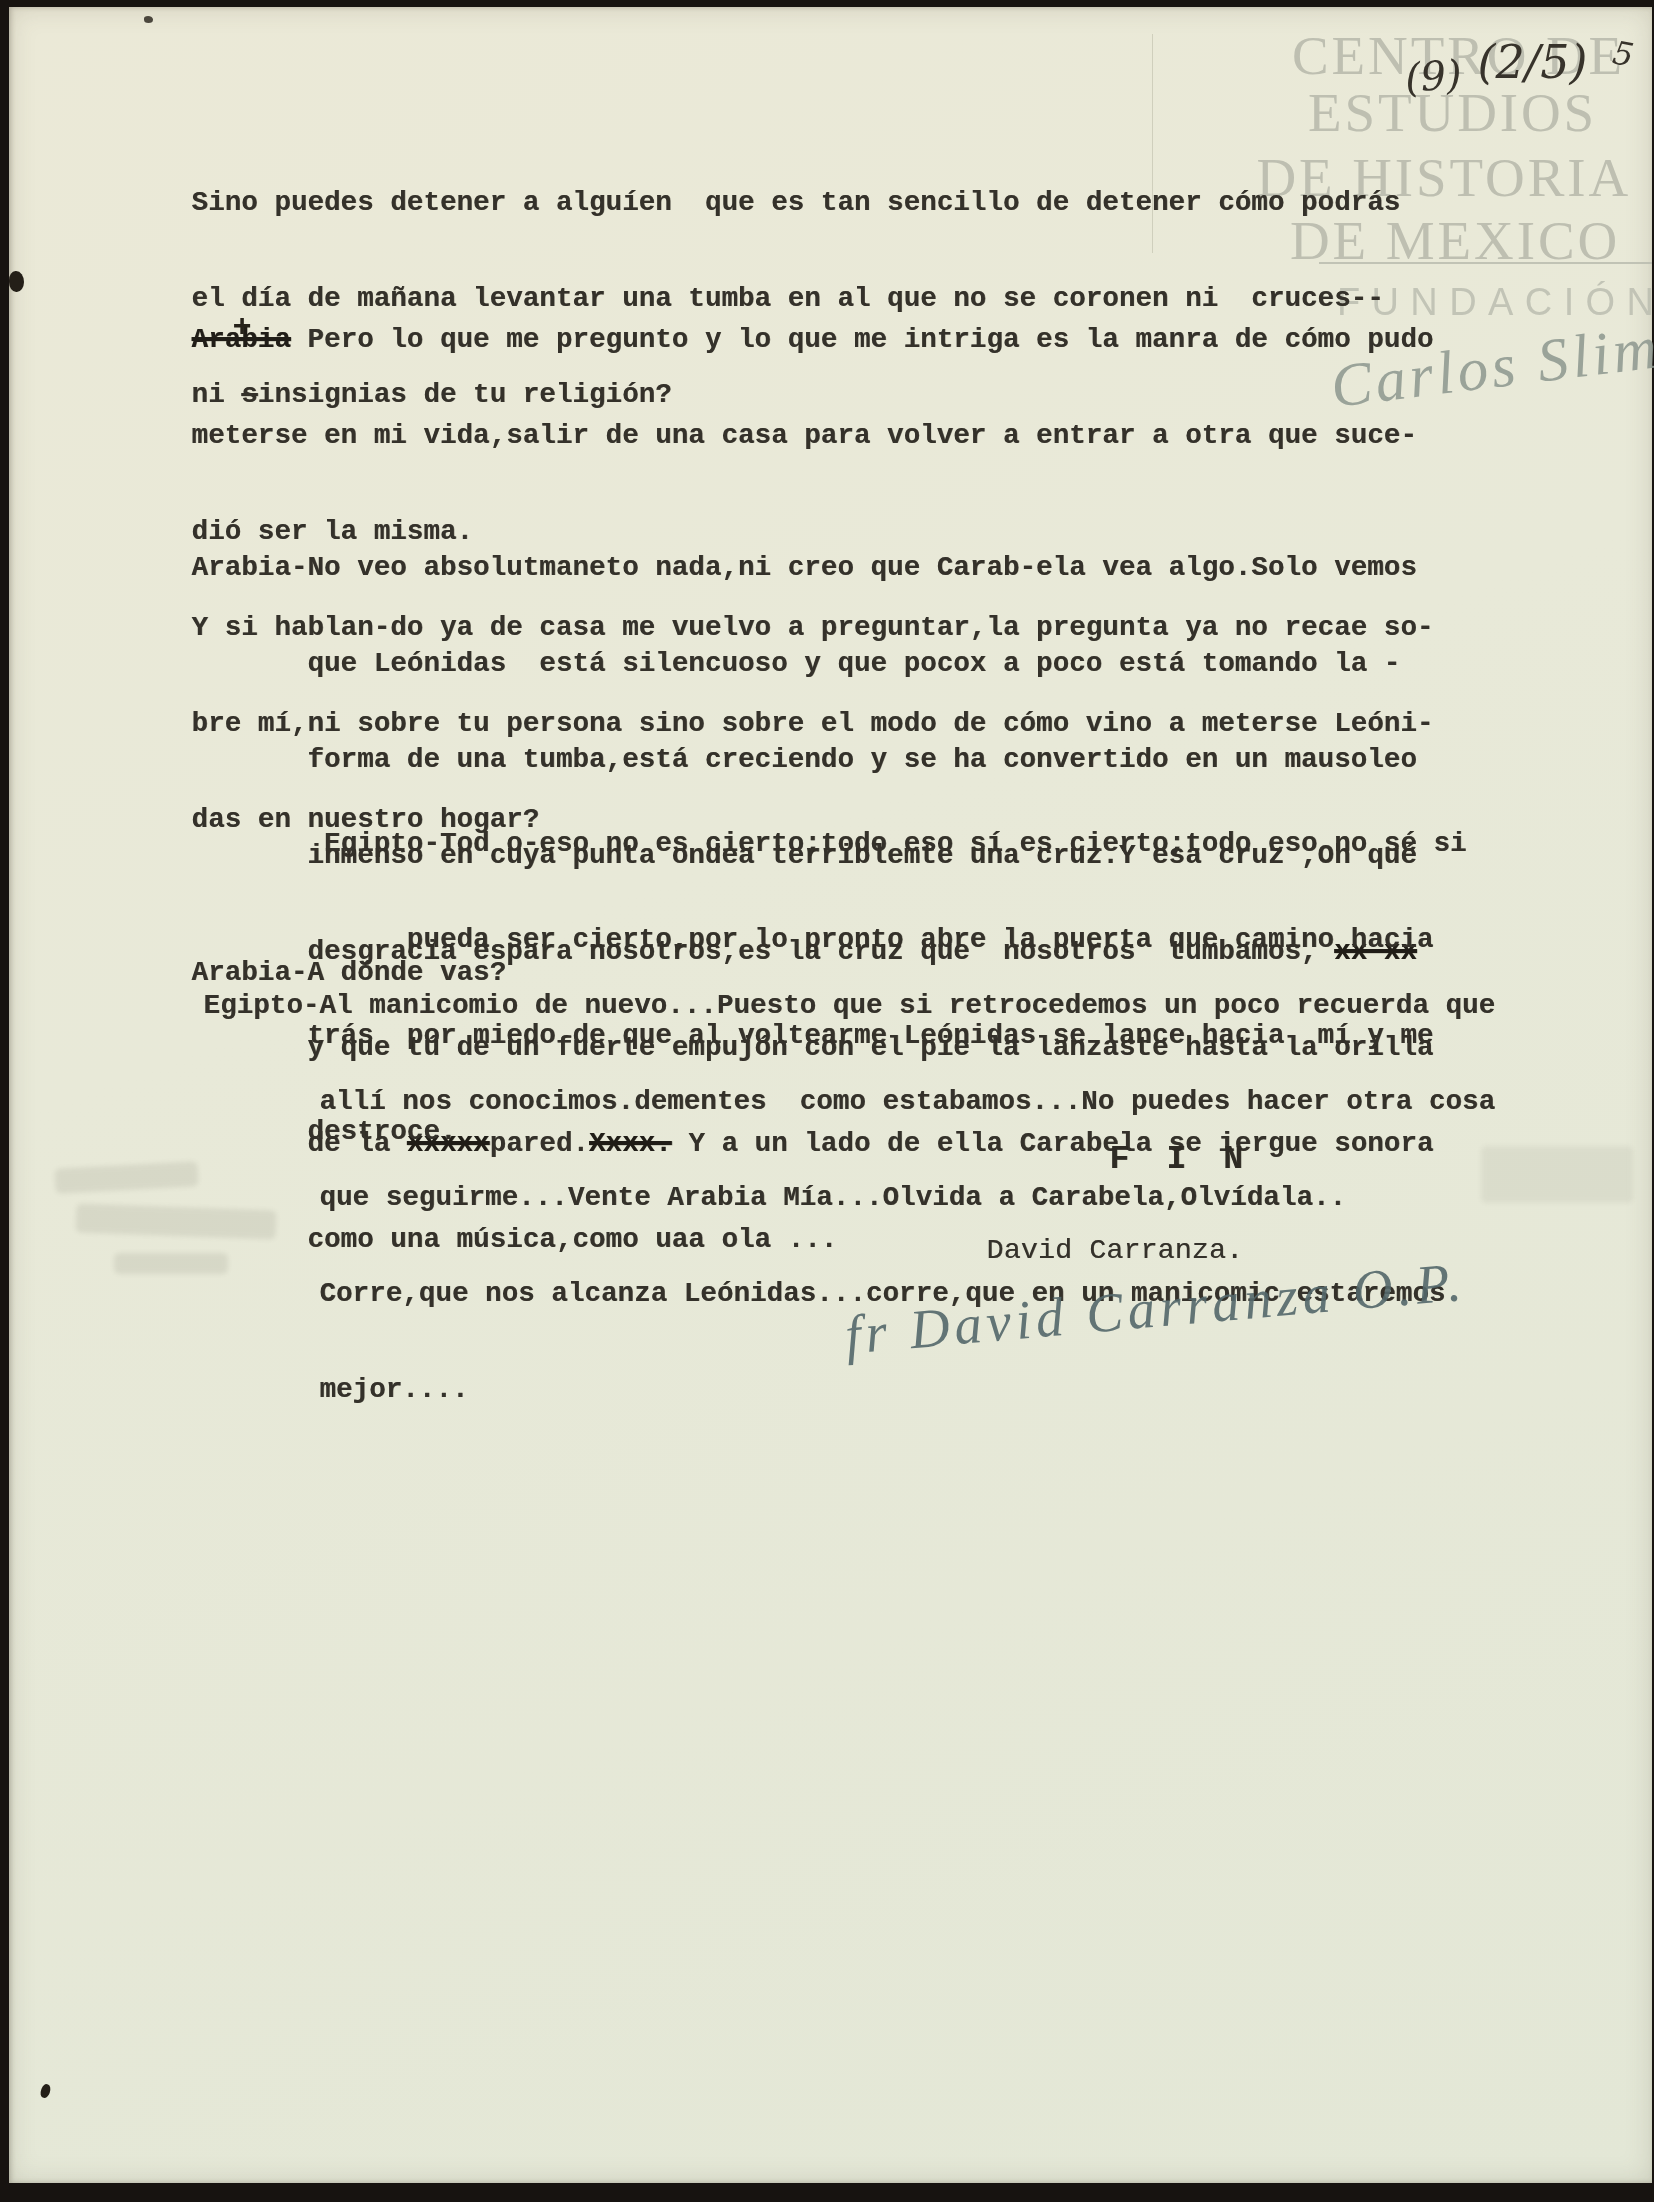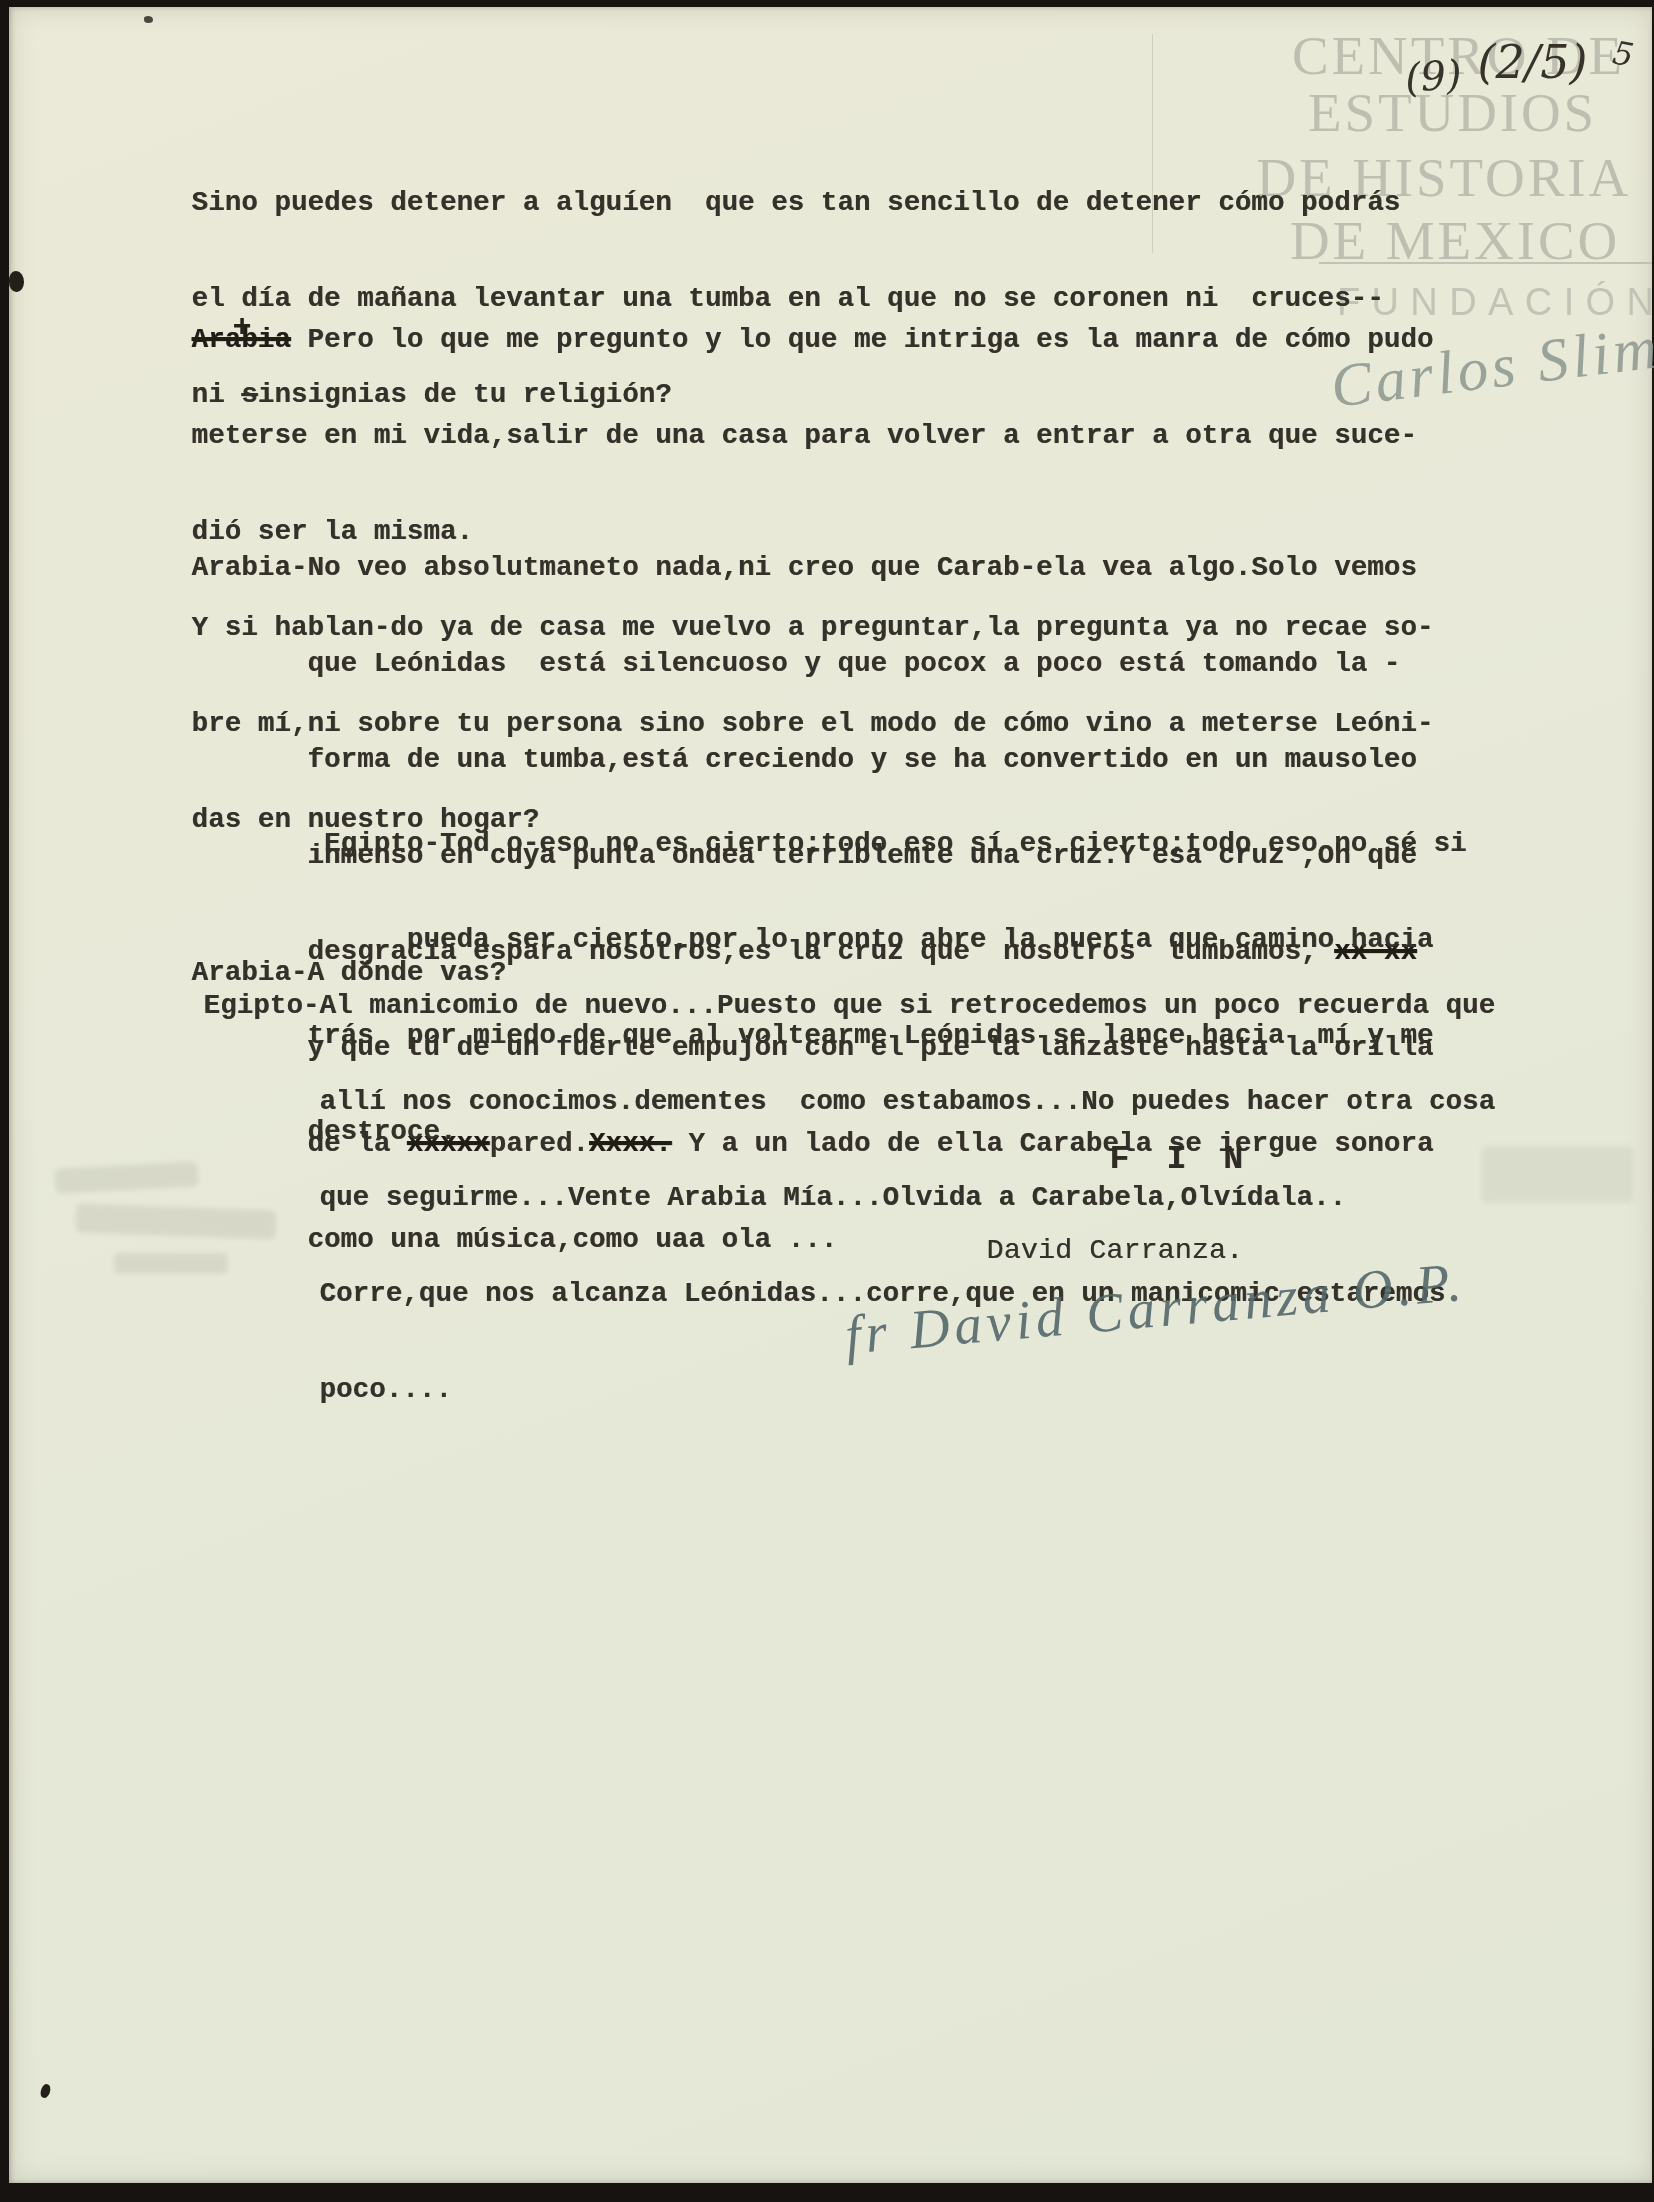--- a/index.html
+++ b/index.html
@@ -138,21 +138,21 @@
 
   <div class="ts blk-aq">
     <div>Arabia-A dónde vas?</div>
   </div>
 
   <div class="ts blk-eg2">
     <div>Egipto-Al manicomio de nuevo...Puesto que si retrocedemos un poco recuerda que</div>
     <div>       allí nos conocimos.dementes  como estabamos...No puedes hacer otra cosa</div>
     <div>       que seguirme...Vente Arabia Mía...Olvida a Carabela,Olvídala..</div>
     <div>       Corre,que nos alcanza Leónidas...corre,que en un manicomic estaremos</div>
-    <div>       poco....</div>
+    <div>       mejor....</div>
   </div>
 
   <div class="plus-mark">+</div>
 
   <div class="fin">F I N</div>
   <div class="author">David Carranza.</div>
   <div class="signature">fr David Carranza O.P.</div>
 
   <div class="crease"></div>
   <div class="speck speck1"></div>

